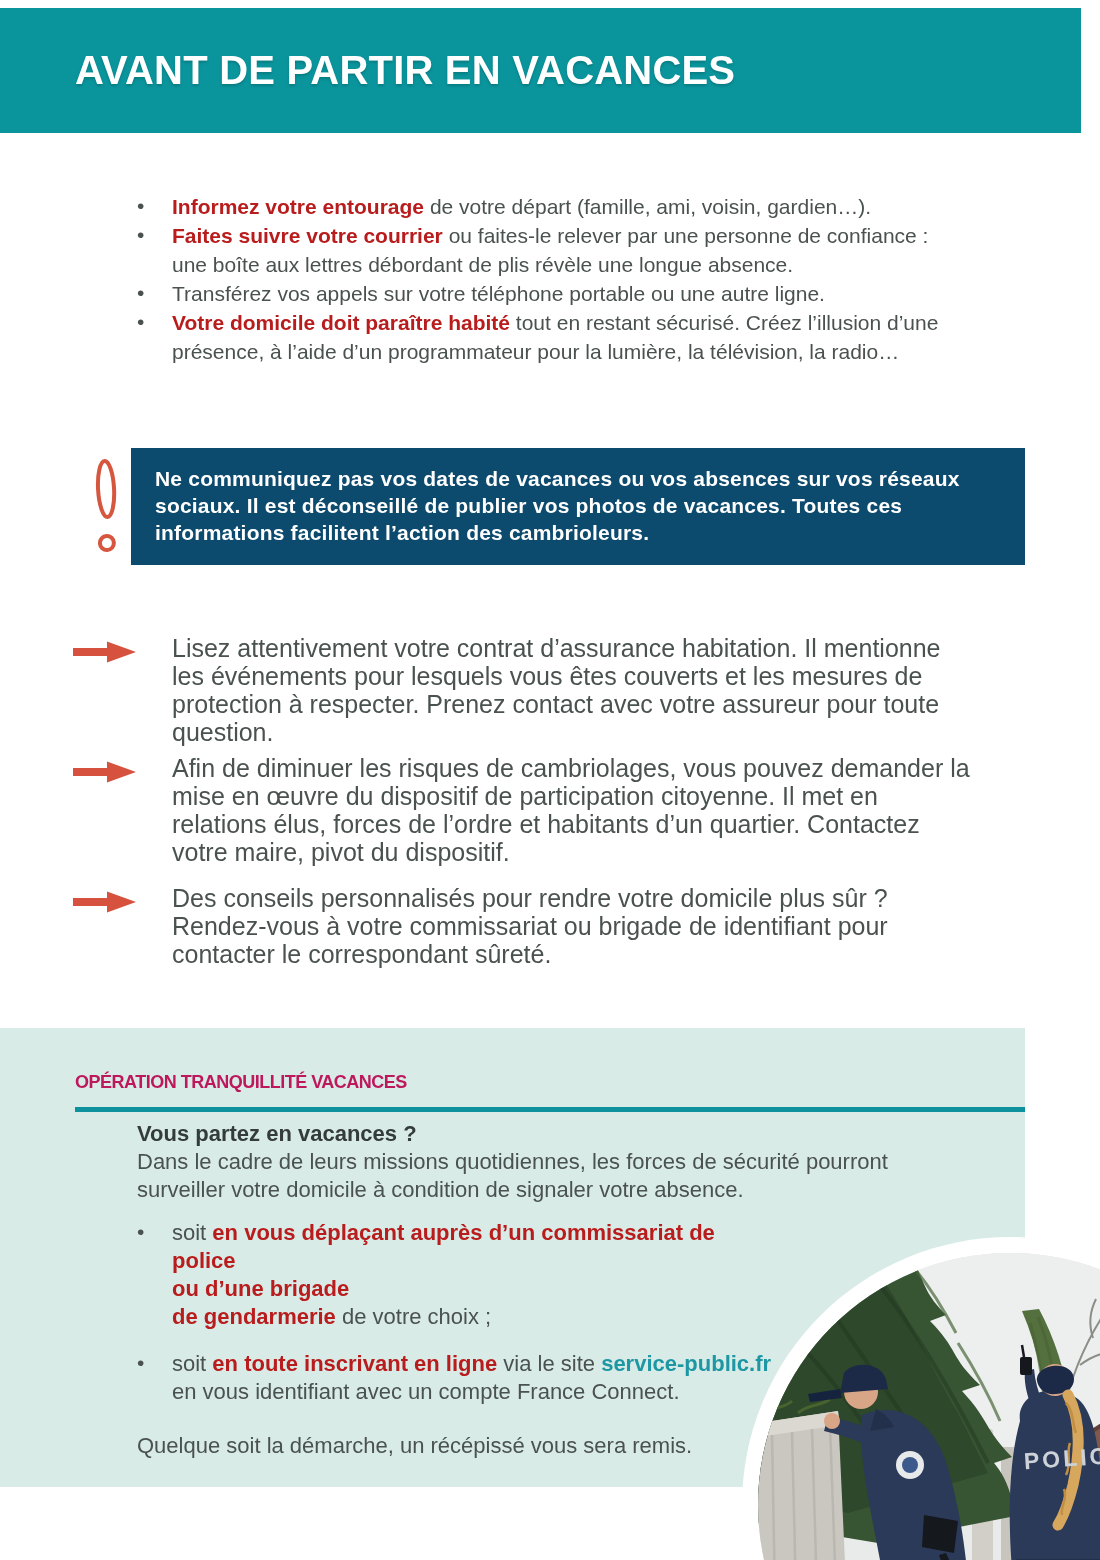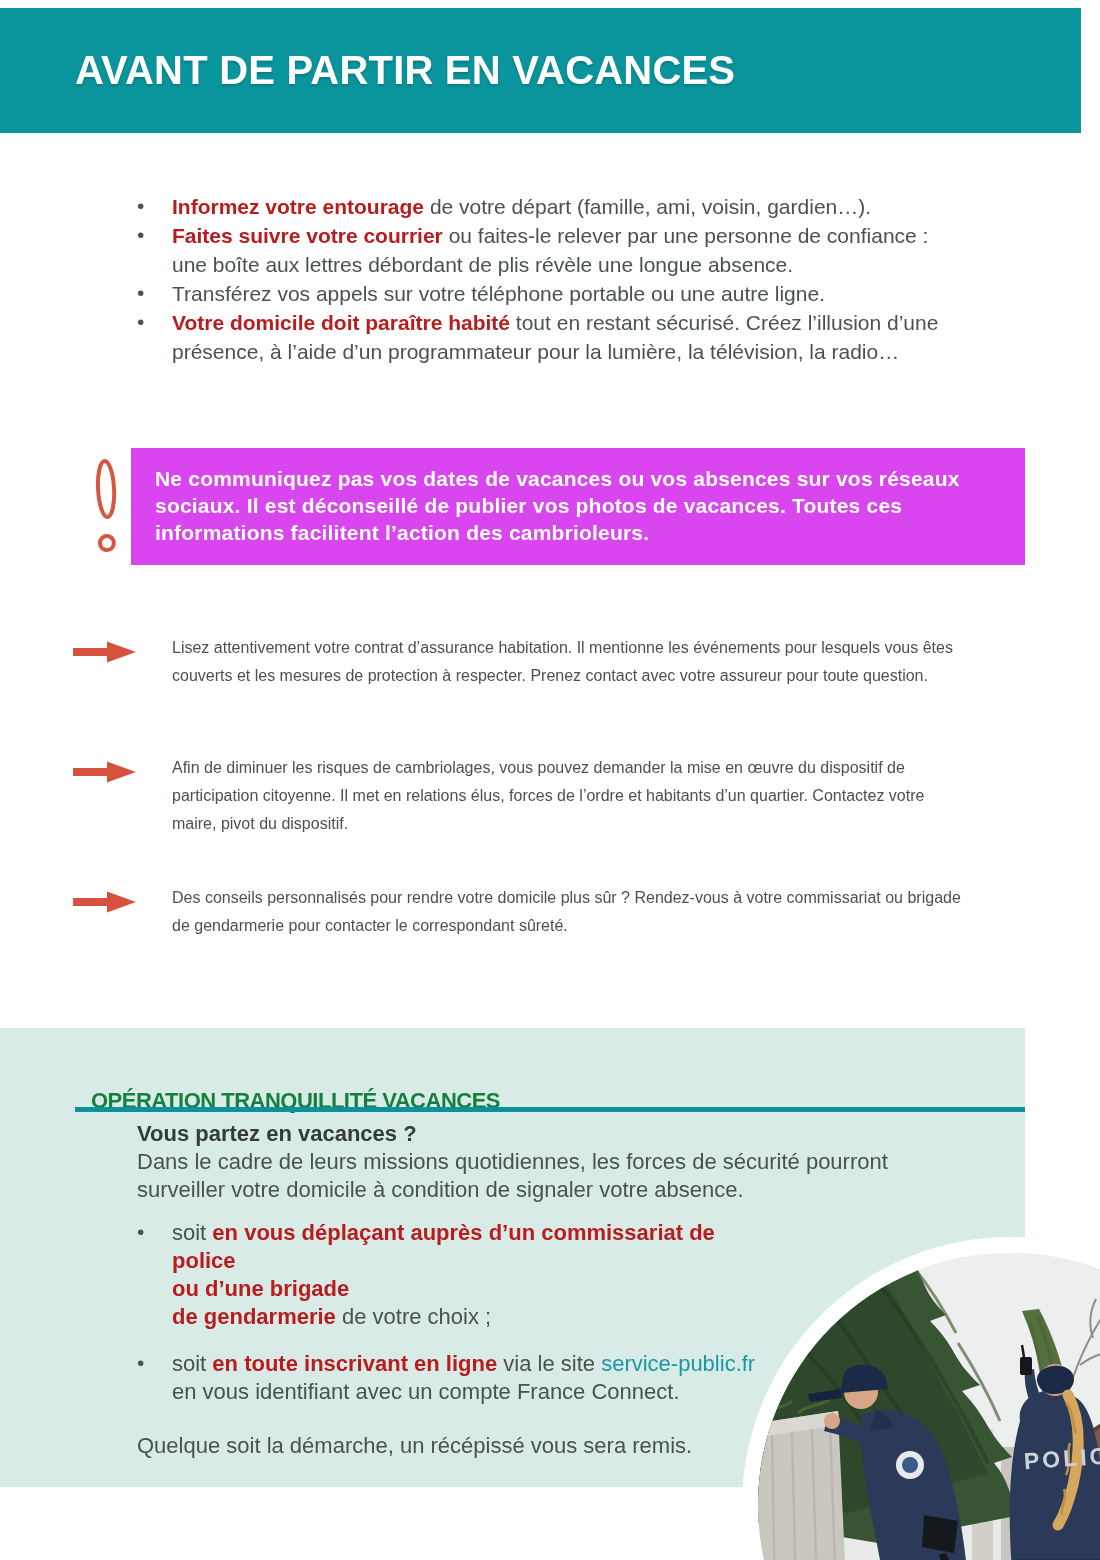--- a/index.html
+++ b/index.html
@@ -13,46 +13,46 @@
              text-shadow:0 2px 3px rgba(0,0,0,0.18);}
   .b{font-weight:700;color:#b91c1c;text-align:center;}
 
   
   .checklist{position:absolute;left:135px;top:192px;width:820px;margin:0;padding:0;list-style:none;}
   .checklist li{position:relative;padding-left:37px;color:#4a524f;font-size:21px;line-height:29px;}
   .checklist li + li{}
   .checklist li::before{content:"•";position:absolute;left:2px;top:-1px;color:#4a524f;font-size:21px;}
 
   
-  .alert{position:absolute;left:131px;top:448px;width:894px;height:117px;background:#d946ef;box-sizing:border-box;
+  .alert{position:absolute;left:131px;top:448px;width:894px;height:117px;background:#0c4a6e;box-sizing:border-box;
          padding:17px 24px 0 24px;}
   .alert p{margin:0;color:#ffffff;font-size:21px;font-weight:700;line-height:27px;letter-spacing:0.2px;}
   .excl{position:absolute;left:92px;top:458px;}
 
   
   .tip{position:absolute;left:0;width:1025px;}
   .tip .arrow{position:absolute;left:73px;top:5px;}
-  .tip p{position:absolute;left:172px;top:0;width:800px;margin:0;color:#4a524f;font-size:16px;line-height:28px;}
+  .tip p{position:absolute;left:172px;top:0;width:800px;margin:0;color:#4a524f;font-size:25px;line-height:28px;}
   .tip1{top:634px;}
   .tip2{top:754px;}
   .tip3{top:884px;}
 
   
   .otv{position:absolute;left:0;top:1028px;width:1025px;height:459px;background:#d9ebe7;}
-  .otv h2{position:absolute;left:75px;top:44px;margin:16px;font-size:22px;font-weight:700;color:#15803d;letter-spacing:-0.5px;}
+  .otv h2{position:absolute;left:75px;top:44px;margin:0;font-size:18px;font-weight:700;color:#be185d;letter-spacing:-0.5px;}
   .otv .rule{position:absolute;left:75px;top:79px;width:950px;height:5px;background:#0d929d;}
   .otv-body{position:absolute;left:137px;top:92px;width:870px;color:#4a524f;font-size:22px;line-height:28px;}
   .otv-body p{margin:0;}
   .otv-body .q{font-weight:700;color:#343c3a;}
   .otv-body .poss{font-weight:700;color:#343c3a;white-space:nowrap;}
   .otv-list{margin:15px 0 0 0;padding:0;list-style:none;width:640px;}
   .otv-list li{position:relative;padding-left:35px;line-height:28px;}
   .otv-list li + li{margin-top:19px;}
   .otv-list li::before{content:"•";position:absolute;left:0;top:-1px;color:#4a524f;font-size:21px;}
-  .link{color:#1d97a4;font-weight:400;text-decoration:none;cursor:pointer;}
+  .link{color:#1d97a4;font-weight:700;text-decoration:none;cursor:pointer;}
   .footer-line{margin-top:26px !important;white-space:nowrap;}
 
   
   .photo{position:absolute;left:758px;top:1253px;width:504px;height:504px;border-radius:50%;
          overflow:hidden;box-shadow:0 0 0 16px #ffffff;background:#e9ebea;}
 </style>
 </head>
 <body>
 
 <div class="page">
@@ -90,21 +90,21 @@
     <svg class="arrow" width="64" height="26" viewBox="0 0 64 26">
       <path d="M0,9 H34 V2.5 L63,13 34,23.5 V17 H0 Z" fill="#d6523e"></path>
     </svg>
     <p>Afin de diminuer les risques de cambriolages, vous pouvez demander la mise en œuvre du dispositif de participation citoyenne. Il met en relations élus, forces de l’ordre et habitants d’un quartier. Contactez votre maire, pivot du dispositif.</p>
   </div>
 
   <div class="tip tip3">
     <svg class="arrow" width="64" height="26" viewBox="0 0 64 26">
       <path d="M0,9 H34 V2.5 L63,13 34,23.5 V17 H0 Z" fill="#d6523e"></path>
     </svg>
-    <p>Des conseils personnalisés pour rendre votre domicile plus sûr ? Rendez-vous à votre commissariat ou brigade de gendarmerie pour contacter le correspondant sûreté.</p>
+    <p>Des conseils personnalisés pour rendre votre domicile plus sûr ? Rendez-vous à votre commissariat ou brigade de identifiant pour contacter le correspondant sûreté.</p>
   </div>
 
   <section class="otv">
     <h2>OPÉRATION TRANQUILLITÉ VACANCES</h2>
     <div class="rule"></div>
     <div class="otv-body">
       <p class="q">Vous partez en vacances ?</p>
       <p><span>Dans le cadre de leurs missions quotidiennes, les forces de sécurité pourront</span><br><span>surveiller votre domicile à condition de signaler votre absence.</span></p>
       <ul class="otv-list">
         <li><span>soit </span><span class="b">en vous déplaçant auprès d’un commissariat de police</span><br><span class="b">ou d’une brigade</span><br><span class="b">de gendarmerie</span><span> de votre choix ;</span></li>

